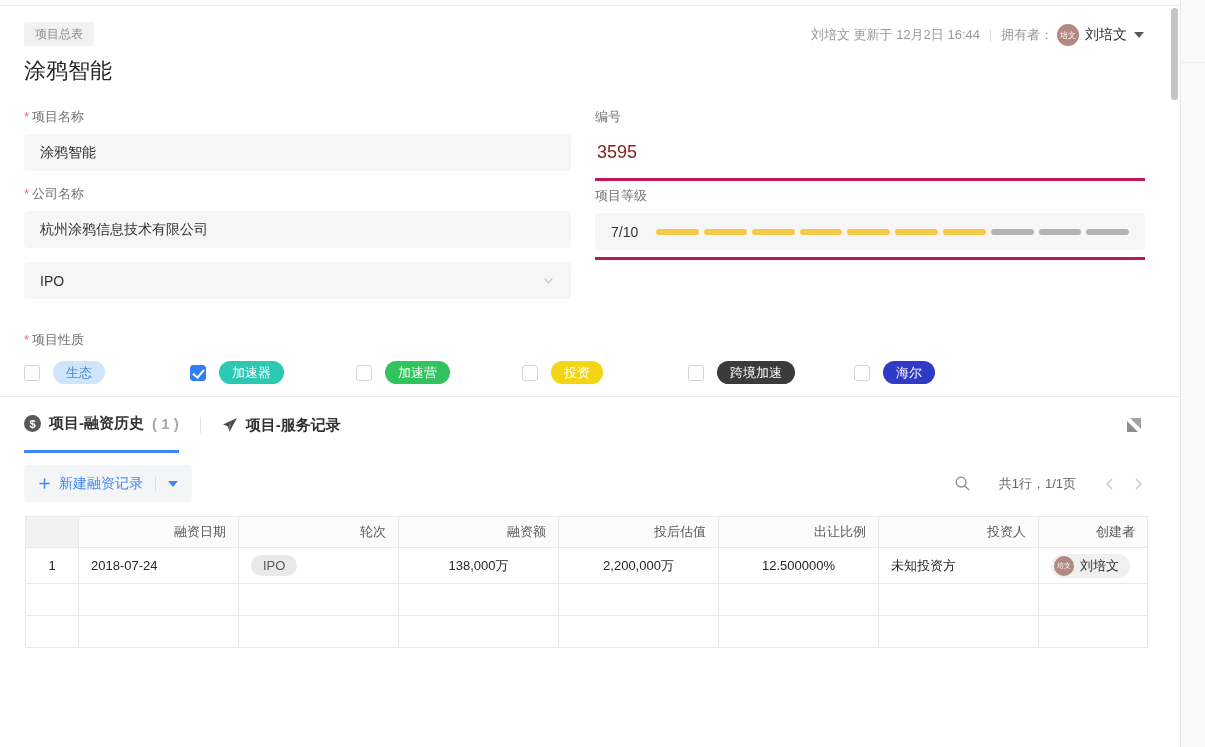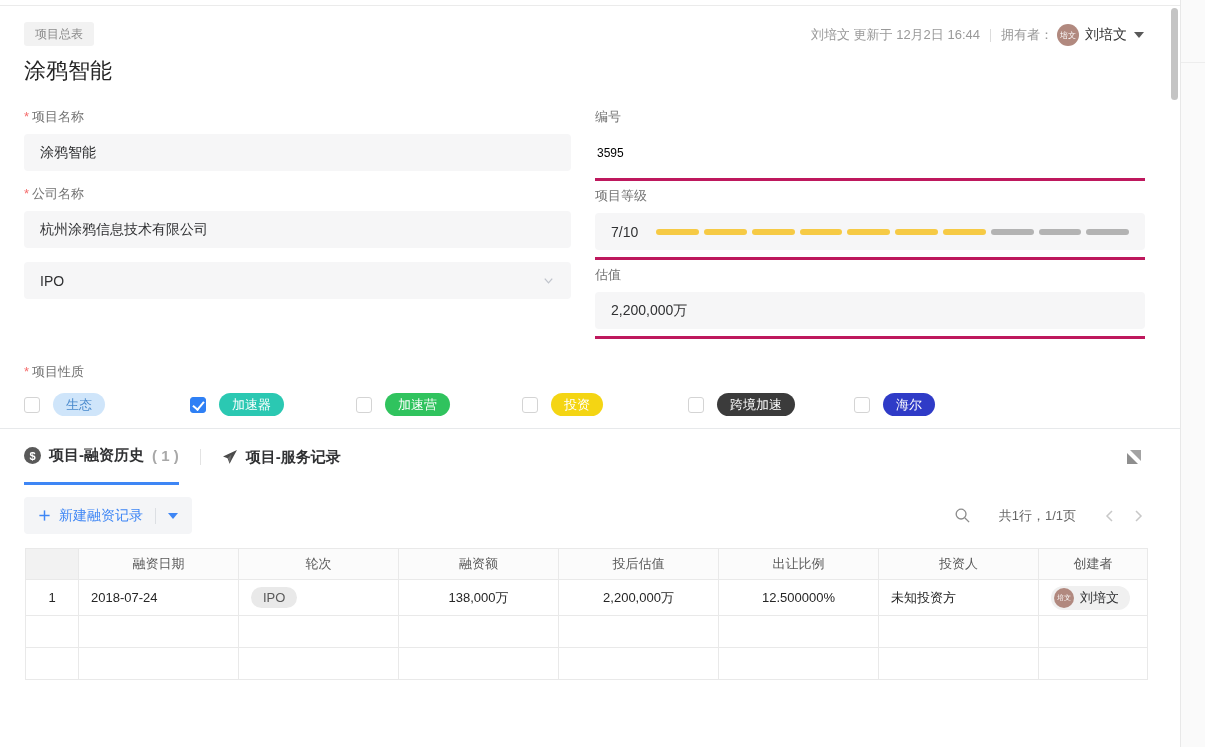--- a/index.html
+++ b/index.html
@@ -37,21 +37,21 @@
   
   .form { padding:22px 36px 0 24px; display:grid; grid-template-columns:547px 550px;
           column-gap:24px; }
   .field { margin-bottom:14px; }
   .field-label { font-size:13px; color:#737373; margin-bottom:8px; line-height:18px; }
   .req { color:#f56c6c; margin-right:3px; font-size:13px; }
   .input-box { height:37px; background:#f6f6f7; border-radius:4px; display:flex;
                align-items:center; padding:0 16px; font-size:14px; color:#303133; }
   .select-box { justify-content:space-between; cursor:pointer; }
   .plain-value { height:37px; display:flex; align-items:center; padding:0 2px;
-                 font-size:12px; color:#000000; }
+                 font-size:18px; color:#7f1d1d; }
   .col-right .field { border-bottom:3px solid #be185d; padding-bottom:7px; margin-bottom:6px; }
   .grade-box { display:flex; align-items:center; gap:18px; }
   .grade-bar { flex:1; display:flex; gap:5px; align-items:center; }
   .grade-bar .seg { flex:1; height:6px; border-radius:3px; background:#b3b3b3; }
   .grade-bar .seg.on { background:#f6ca45; }
 
   .nature-block { grid-column:1 / -1; margin-top:18px; }
   .nature-options { display:flex; flex-wrap:wrap; margin-top:12px; }
   .nature-item { width:166px; display:flex; align-items:center; margin-bottom:12px; cursor:pointer; }
   .cb { width:16px; height:16px; border:1px solid #d4d4d4; border-radius:3px; background:#fff;
@@ -83,21 +83,21 @@
   .btn-caret { width:0; height:0; border-left:5px solid transparent; border-right:5px solid transparent;
                border-top:6px solid #3e86f5; }
   .toolbar-right { margin-left:auto; display:flex; align-items:center; gap:18px; }
   .pagination-text { color:#666; font-size:13px; margin:0 10px; }
   .pg-arrows { display:flex; gap:16px; color:#c8c8c8; }
 
   
   table.grid { border-collapse:collapse; margin-left:25px; width:1122px; table-layout:fixed; }
   table.grid th, table.grid td { border:1px solid #e9e9e9; font-weight:normal;
         font-size:13px; padding:0 12px; overflow:hidden; white-space:nowrap; }
-  table.grid th { height:31px; text-align:center; color:#595959; background:#fbfbfb; }
+  table.grid th { height:31px; text-align:right; color:#595959; background:#fbfbfb; }
   table.grid th.corner { background:#f2f2f2; }
   table.grid td { height:36px; color:#262626; background:#fff; }
   tr.empty td { height:32px; }
   td.num, th.num { text-align:center; }
   td.idx { text-align:center; color:#8c8c8c; }
   .round-pill { display:inline-block; background:#e9e9e9; color:#595959; border-radius:12px;
                 padding:3px 12px; font-size:13px; }
   .creator-pill { display:inline-flex; align-items:center; background:#f0f0f0; border-radius:13px;
                   padding:2px 11px 2px 3px; gap:6px; }
   .creator-pill .avatar { width:20px; height:20px; margin:0; font-size:7px; }
@@ -162,24 +162,20 @@
                 <span class="seg on"></span>
                 <span class="seg on"></span>
                 <span class="seg on"></span>
                 <span class="seg on"></span>
                 <span class="seg on"></span>
                 <span class="seg"></span>
                 <span class="seg"></span>
                 <span class="seg"></span>
               </span>
           </div>
-        </div>
-        <div class="field">
-          <div class="field-label">估值</div>
-          <div class="input-box">2,200,000万</div>
         </div>
       </div>
 
       <div class="nature-block">
         <div class="field-label"><span class="req">*</span><span>项目性质</span></div>
         <div class="nature-options">
           <label class="nature-item">
             <span class="cb"></span>
             <span class="pill" style="background: rgb(207, 229, 250); color: rgb(71, 136, 204);">生态</span>
           </label>

